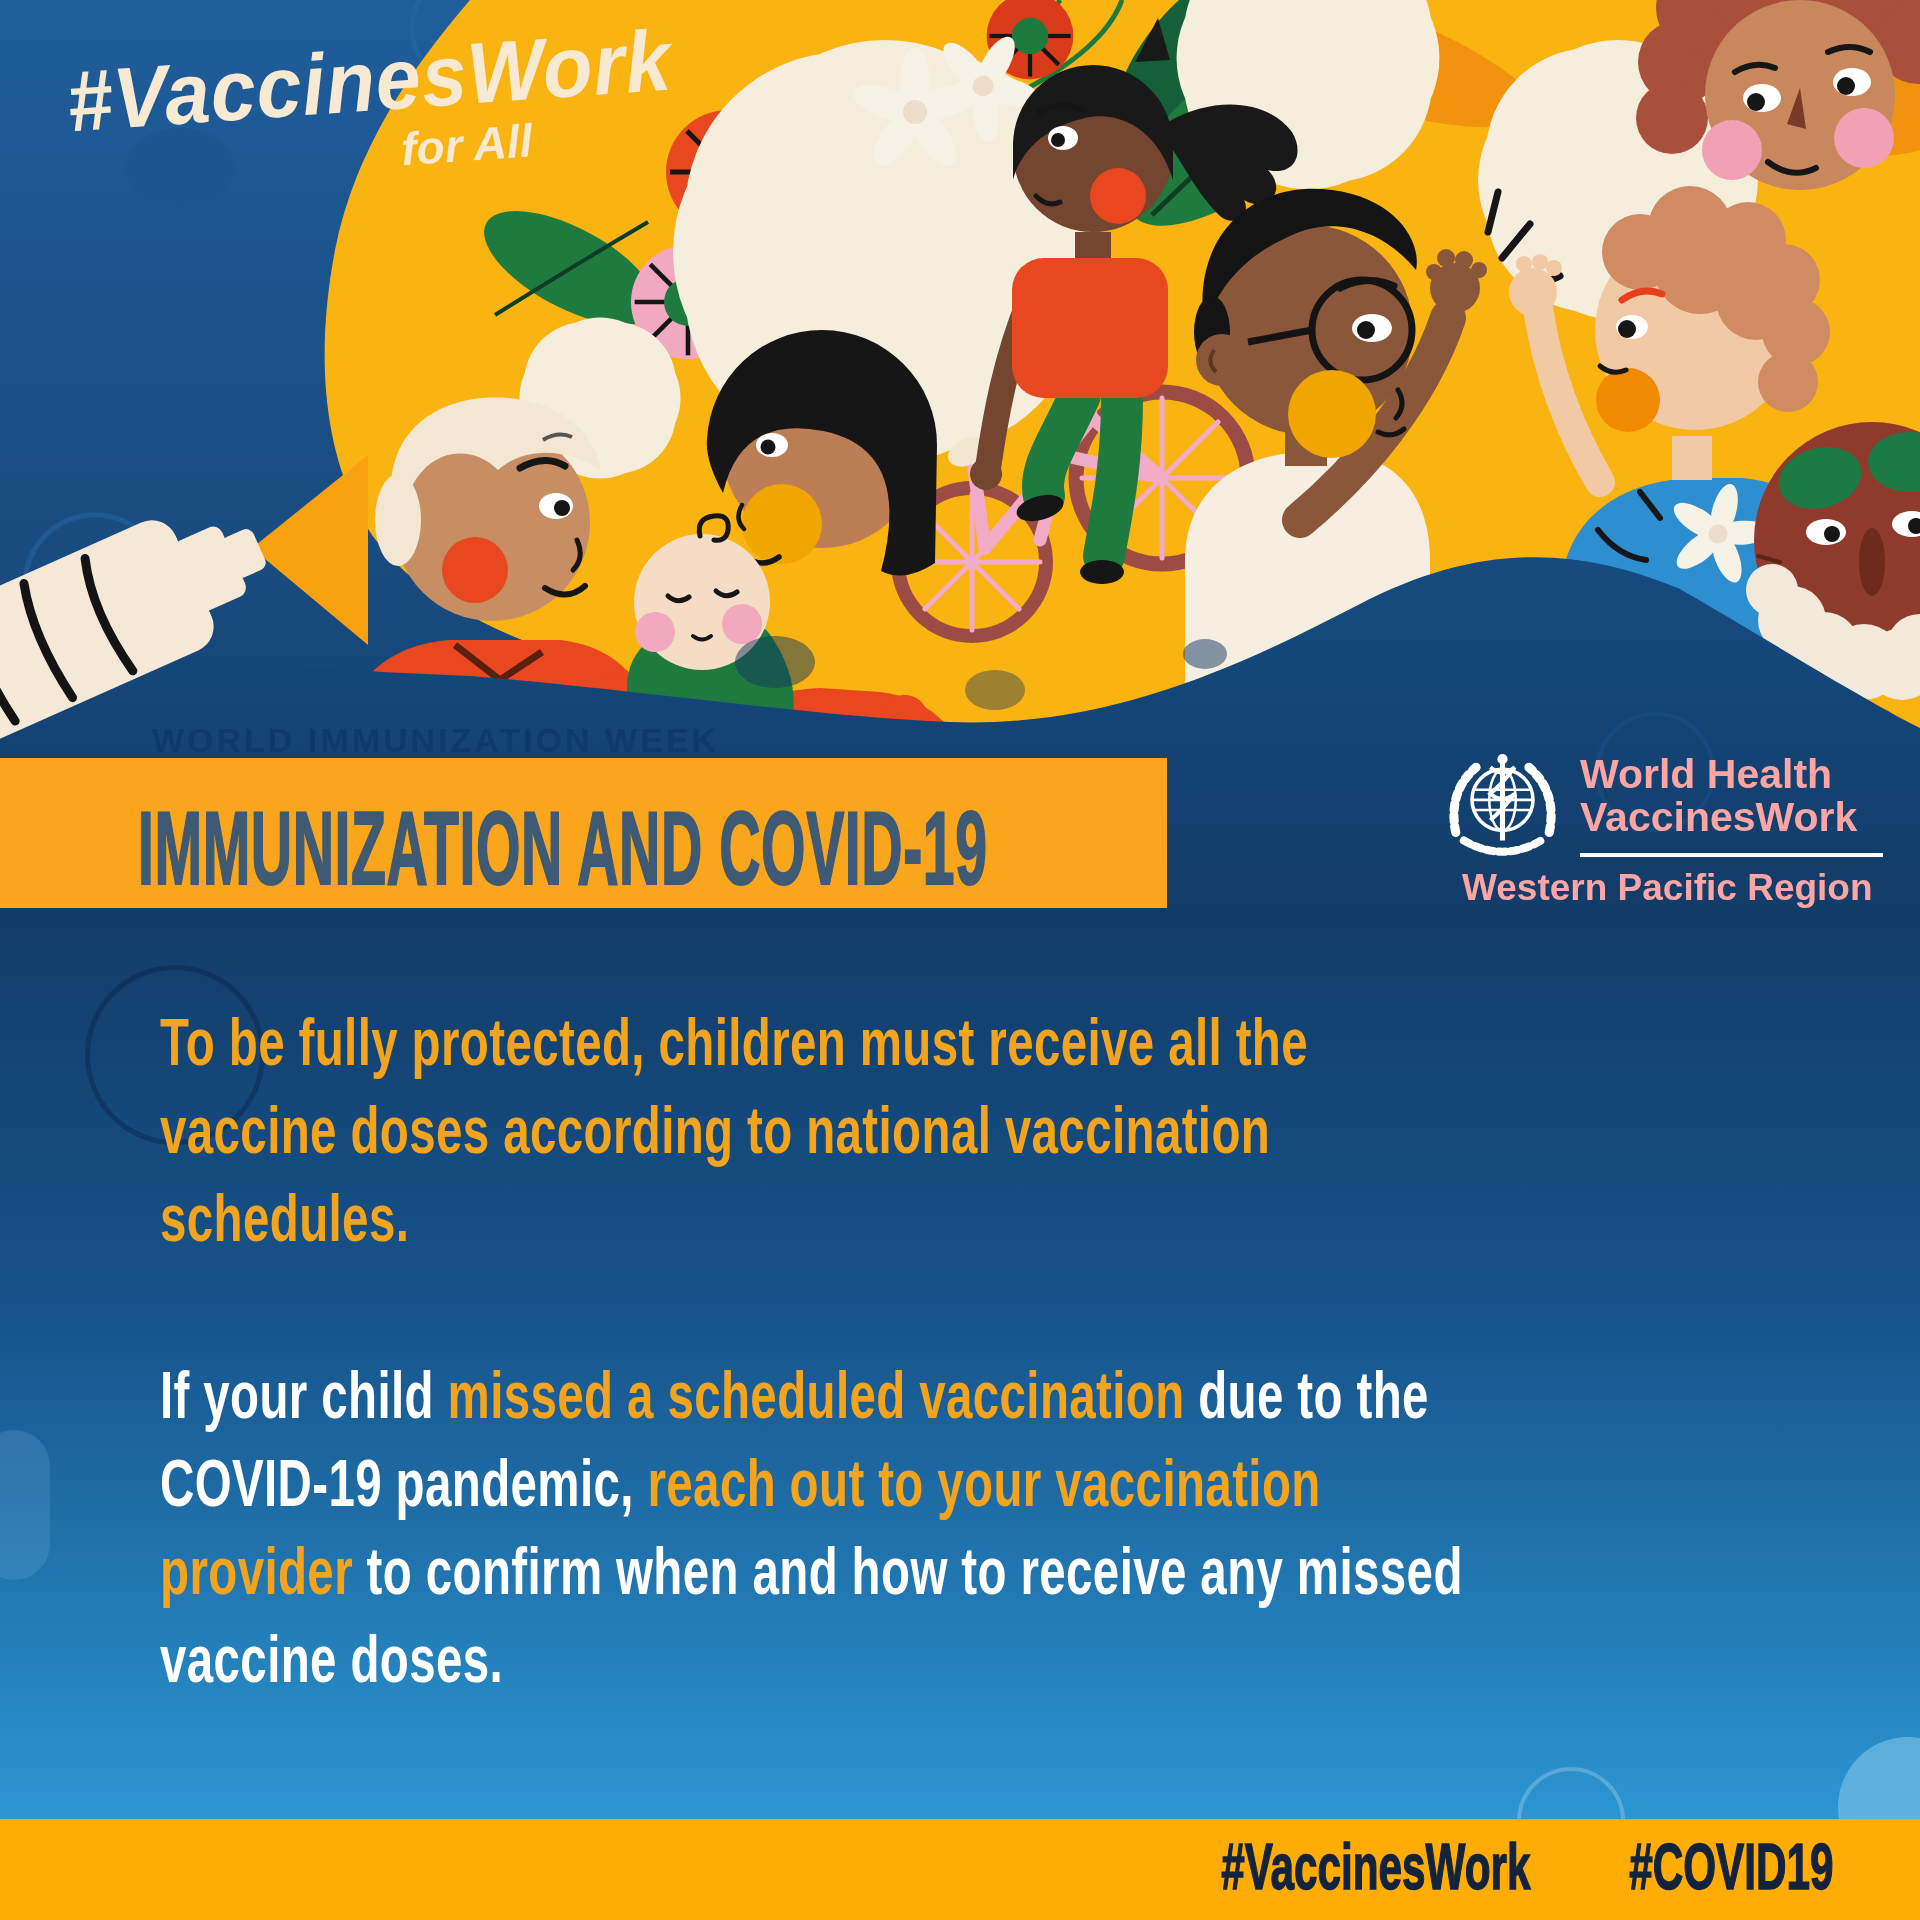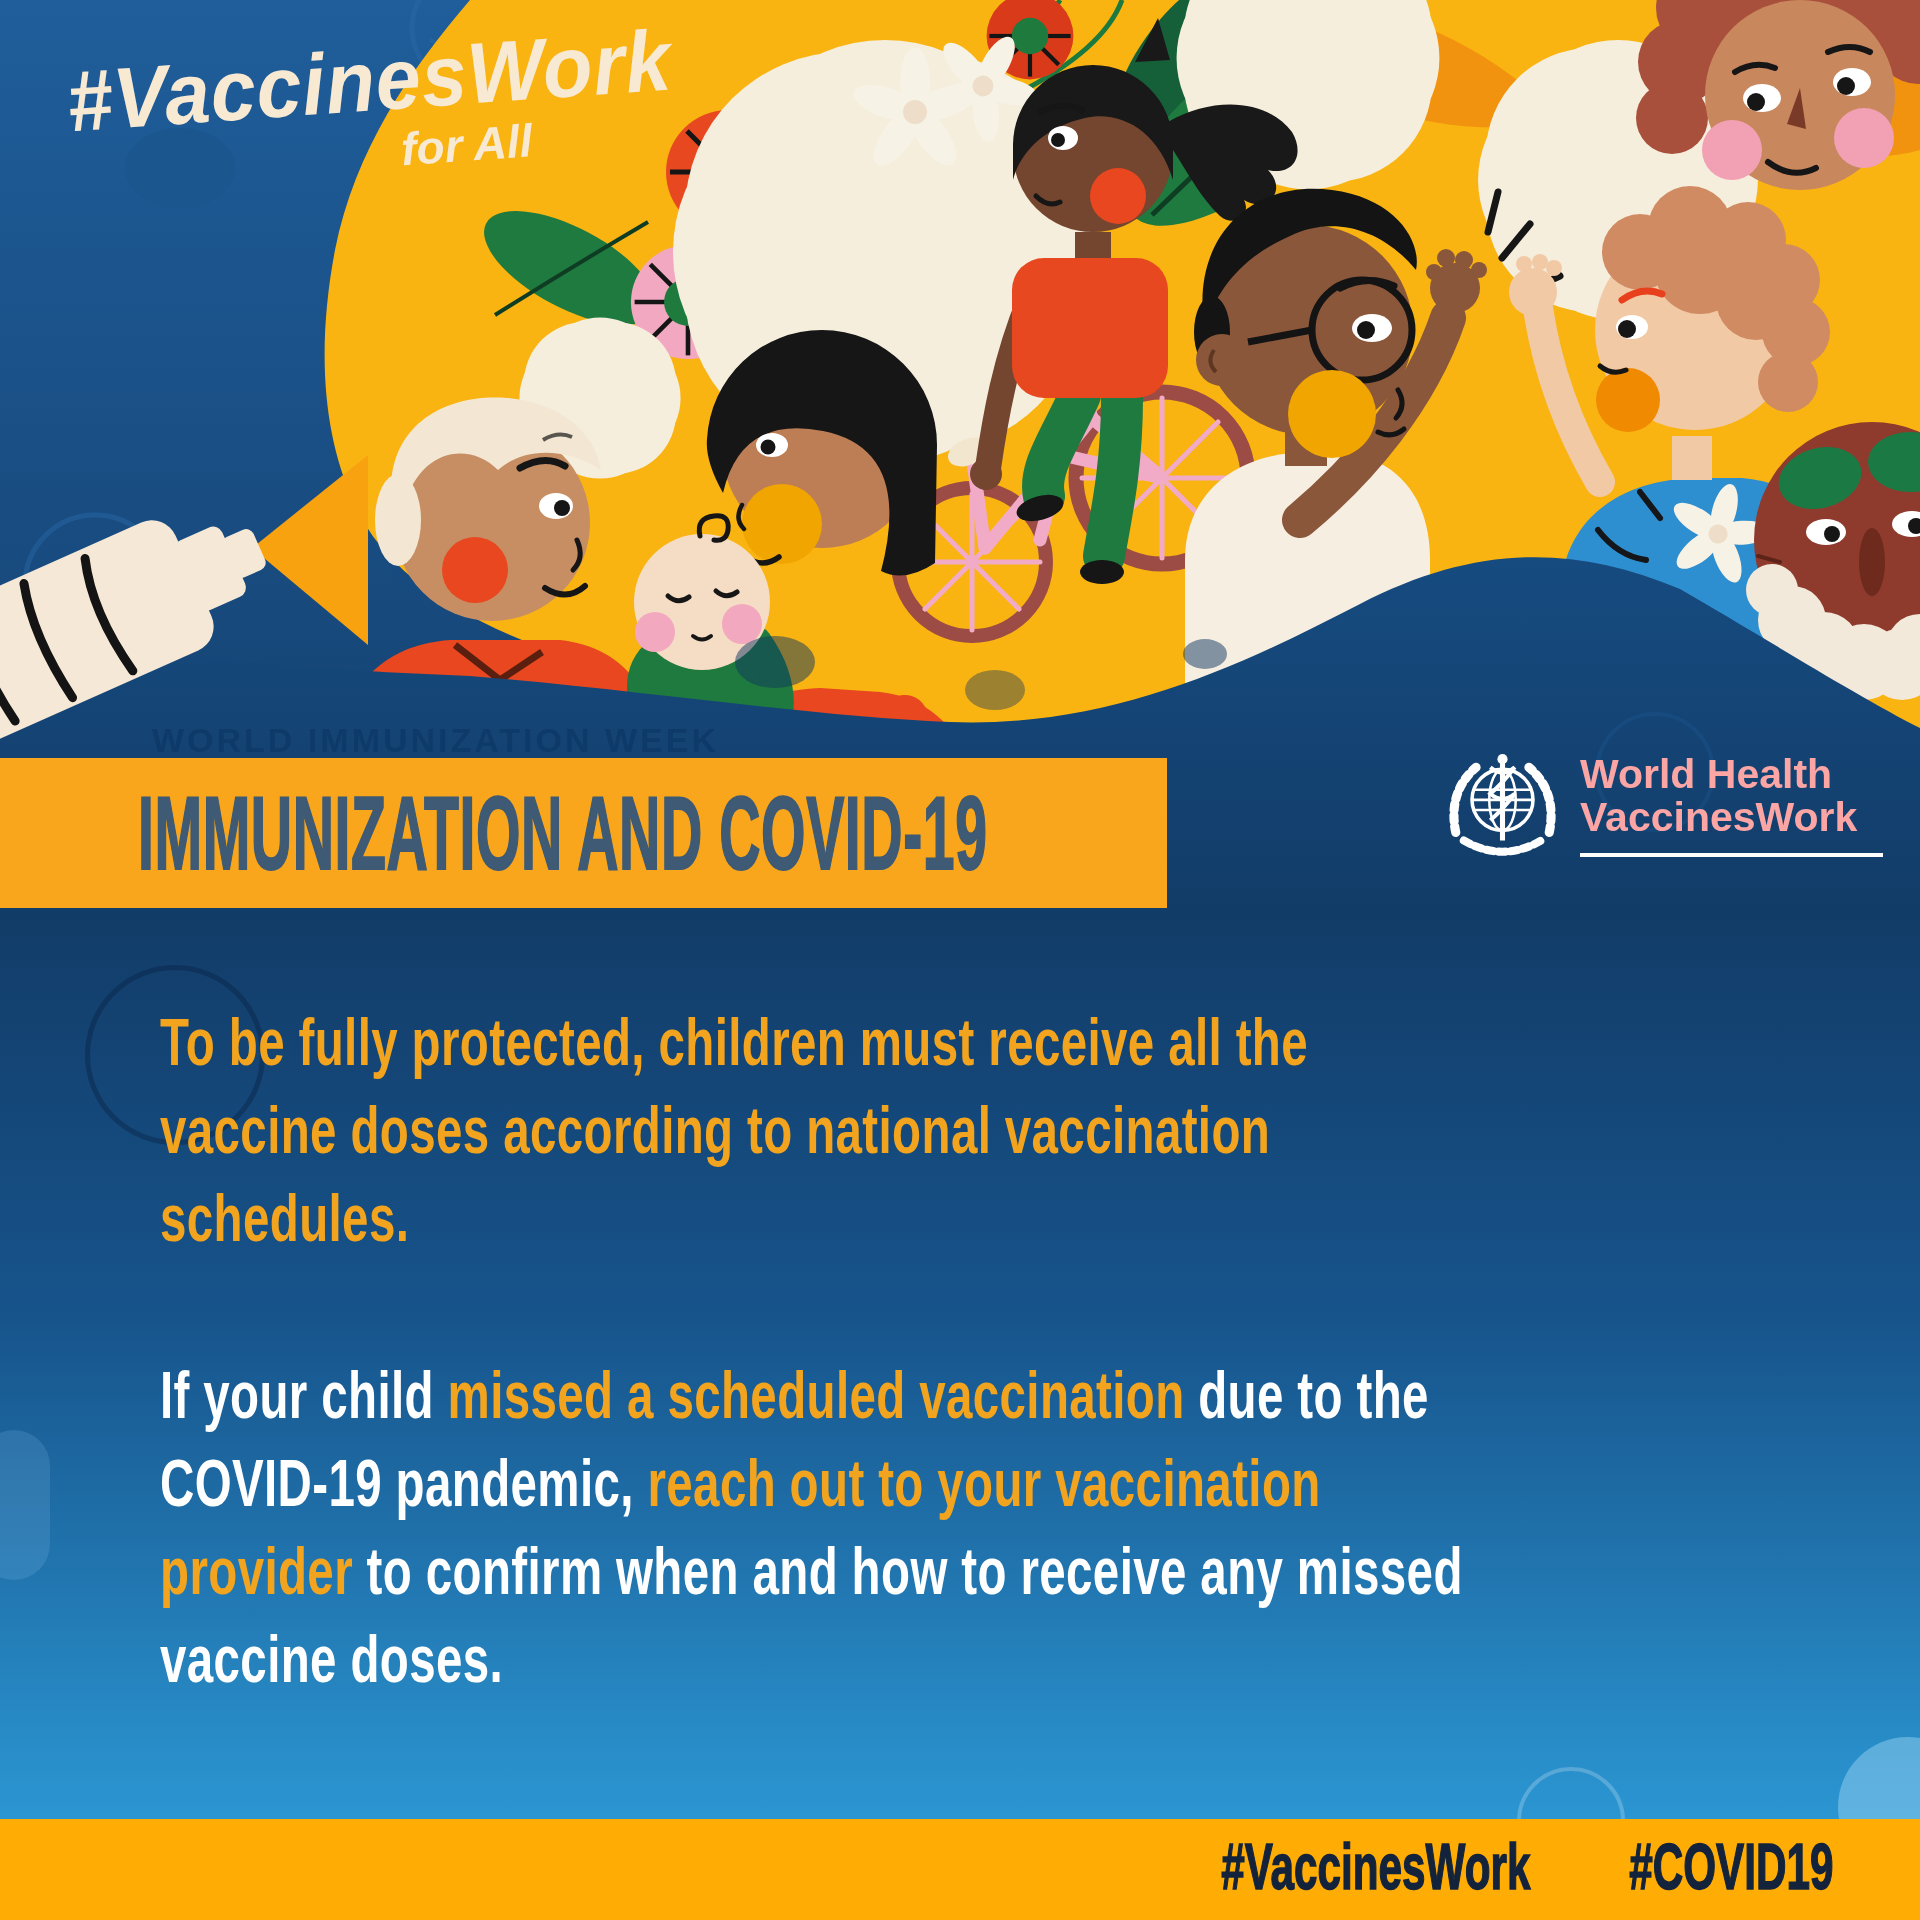--- a/index.html
+++ b/index.html
@@ -19,21 +19,21 @@
     font-size:86px;font-weight:700;font-style:italic;letter-spacing:1px;
     transform:scaleX(.94);transform-origin:left top;white-space:nowrap;
   }
   .campaign-logo .l2{
     font-size:46px;font-weight:700;font-style:italic;
     margin:-6px 0 0 330px;white-space:nowrap;
   }
   
   .banner{
     position:absolute;left:0;top:758px;width:1167px;height:150px;
-    background:#F9A61C;display:flex;align-items:center;z-index:6;
+    background:#F9A61C;display:flex;align-items:flex-end;z-index:6;
   }
   .banner .title{
     margin-left:138px;font-size:104px;font-weight:700;color:#3E5A74;
     -webkit-text-stroke:2px #3E5A74;letter-spacing:1px;white-space:nowrap;
     transform:scaleX(.55);transform-origin:left center;
   }
   
   .who{position:absolute;left:1440px;top:745px;width:460px;height:175px;color:#fca5a5;z-index:6;}
   .who-emblem{position:absolute;left:0;top:2px;width:125px;height:122px;}
   .who-names{position:absolute;left:140px;top:8px;font-weight:700;font-size:41px;line-height:43px;white-space:nowrap;}
@@ -432,20 +432,21 @@
         <line x1="60" y1="8" x2="60" y2="92" stroke-width="5"></line>
         <path d="M48,20 q12,10 24,0 q-12,16 -24,26 q12,10 24,0 q-12,16 -24,26" stroke-width="4"></path>
         <circle cx="60" cy="12" r="5" fill="#fff" stroke="none"></circle>
       </g>
     </svg>
     <div class="who-names">
       <div>World Health</div>
       <div>VaccinesWork</div>
     </div>
     <div class="who-rule"></div>
+    <div class="who-region">Western Pacific Region</div>
   </div>
 
   <div class="copy">
     <div class="doodle d1"></div>
     <div class="doodle d2"></div>
     <div class="doodle d3"></div>
     <div class="doodle d4"></div>
 
     <div class="para para-1">
       <div>To be fully protected, children must receive all the</div>

